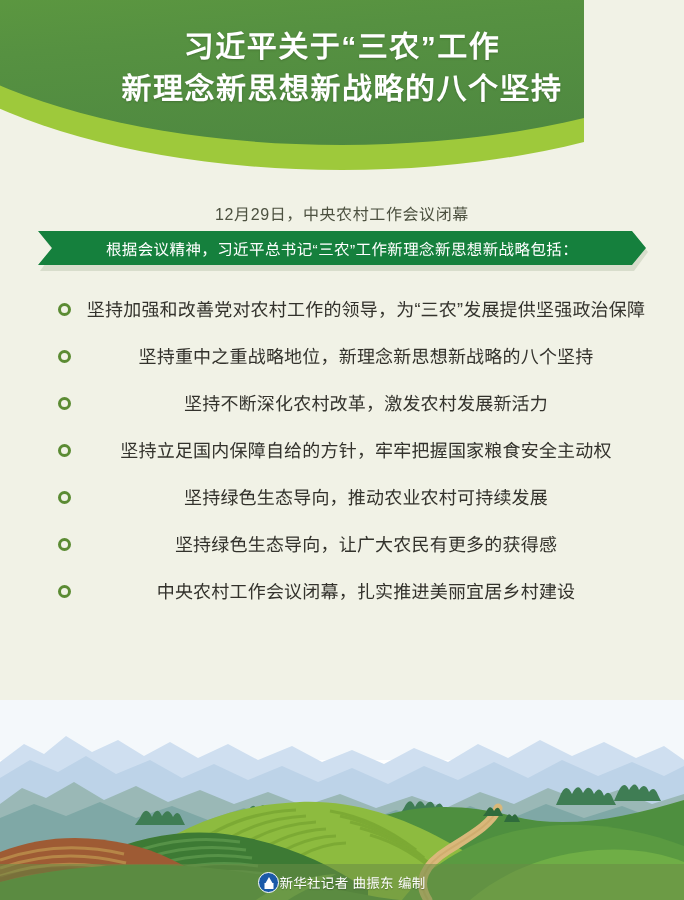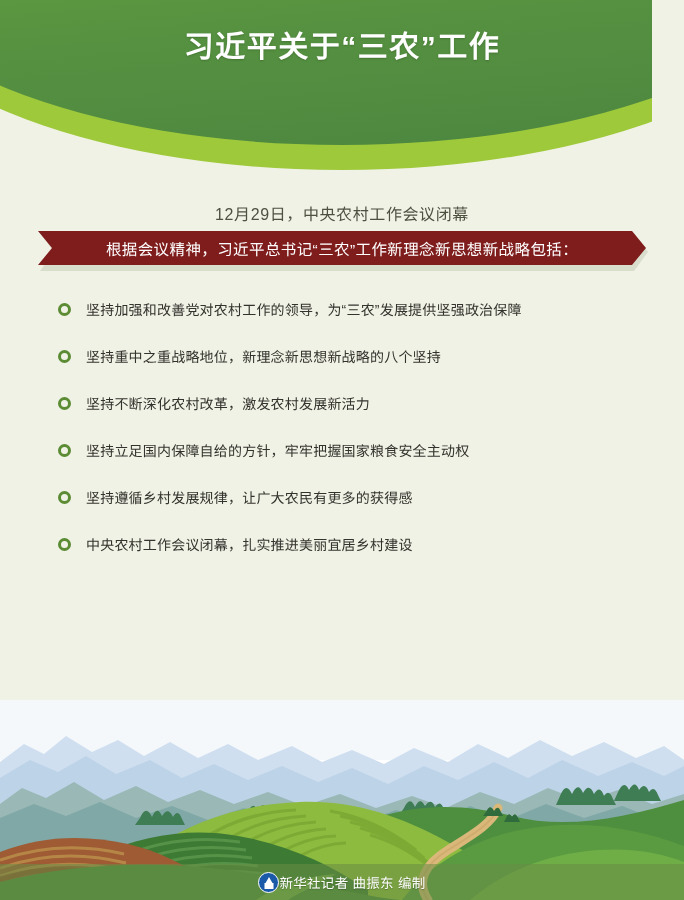--- a/index.html
+++ b/index.html
@@ -13,21 +13,21 @@
   .poster {
     position:relative;
     width:684px; height:900px;
     background:#f1f2e6;
     overflow:hidden;
   }
 
   
   .header {
     position:absolute; top:0; left:0;
-    width:652px; height:170px;
+    width:584px; height:170px;
     overflow:hidden;
     z-index:5;
   }
   .header-arc-light {
     position:absolute;
     left:-130px; top:-300px;
     width:944px; height:470px;
     background:#9ec93b;
     border-radius:0 0 50% 50% / 0 0 42% 42%;
   }
@@ -65,21 +65,21 @@
     color:#4d5140;
     letter-spacing:.6px;
     z-index:4;
   }
 
   
   .ribbon {
     position:absolute;
     left:38px; top:231px;
     width:608px; height:34px;
-    background:#7f1d1d;
+    background:#15803d;
     z-index:4;
     clip-path:polygon(
       0 0, 14px 50%, 0 100%,
       594px 100%, 608px 50%, 594px 0
     );
     display:flex;
     align-items:center;
     justify-content:center;
   }
   .ribbon-text {
@@ -118,24 +118,25 @@
     flex:0 0 auto;
     width:13px; height:13px;
     margin-top:7px;
     margin-right:15px;
     border:3.5px solid #5b8b33;
     border-radius:50%;
     background:transparent;
   }
   .item-text {
     flex:1 1 auto;
-    font-size:14px;
+    font-size:18px;
     line-height:29px;
     color:#33322c;
     letter-spacing:.2px;
+    text-align:center;
   }
 
   
   .landscape {
     position:absolute;
     left:0; bottom:0;
     width:684px; height:200px;
     z-index:2;
     overflow:hidden;
   }
@@ -273,20 +274,21 @@
         <path d="M506,118 q3,-7 6,-1 q3,-6 6,1 l2,4 l-16,0 Z"></path>
       </g>
     </svg>
   </div>
 
   <div class="header">
     <div class="header-arc-light"></div>
     <div class="header-arc-dark"></div>
     <div class="header-titles">
       <div class="title-line">习近平关于“三农”工作</div>
+      <div class="title-line">新理念新思想新战略的八个坚持</div>
     </div>
   </div>
 
   <div class="subtitle">12月29日，中央农村工作会议闭幕</div>
 
   <div class="ribbon-shadow"></div>
   <div class="ribbon">
     <span class="ribbon-text">根据会议精神，习近平总书记“三农”工作新理念新思想新战略包括：</span>
   </div>
 
@@ -302,21 +304,25 @@
     <div class="list-item">
       <span class="bullet"></span>
       <span class="item-text">坚持不断深化农村改革，激发农村发展新活力</span>
     </div>
     <div class="list-item">
       <span class="bullet"></span>
       <span class="item-text">坚持立足国内保障自给的方针，牢牢把握国家粮食安全主动权</span>
     </div>
     <div class="list-item">
       <span class="bullet"></span>
-      <span class="item-text">坚持遵循乡村发展规律，让广大农民有更多的获得感</span>
+      <span class="item-text">坚持绿色生态导向，推动农业农村可持续发展</span>
+    </div>
+    <div class="list-item">
+      <span class="bullet"></span>
+      <span class="item-text">坚持绿色生态导向，让广大农民有更多的获得感</span>
     </div>
     <div class="list-item">
       <span class="bullet"></span>
       <span class="item-text">中央农村工作会议闭幕，扎实推进美丽宜居乡村建设</span>
     </div>
   </div>
 
   <div class="footer">
     <span class="xinhua-logo"></span>
     <span class="footer-text">新华社记者 曲振东 编制</span>

